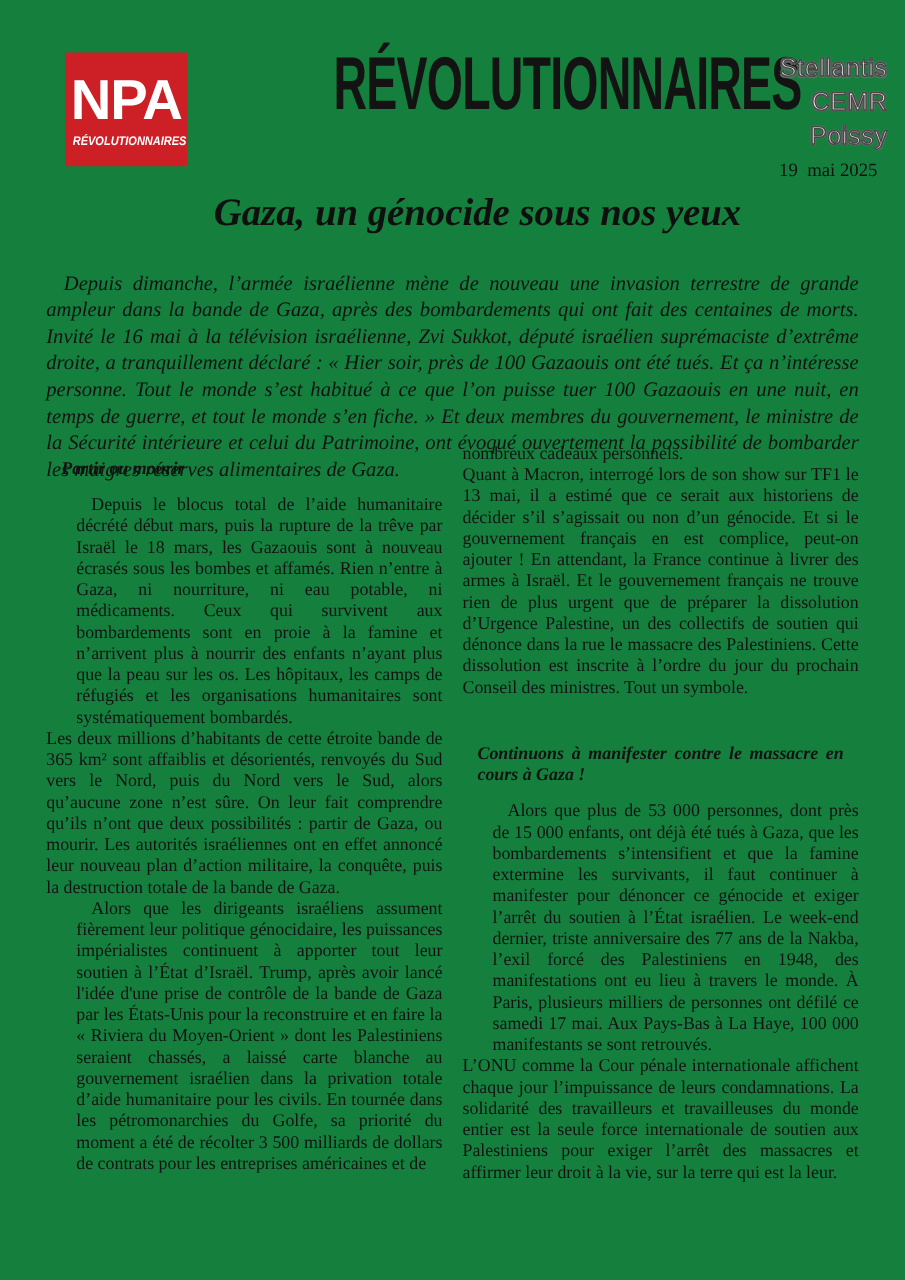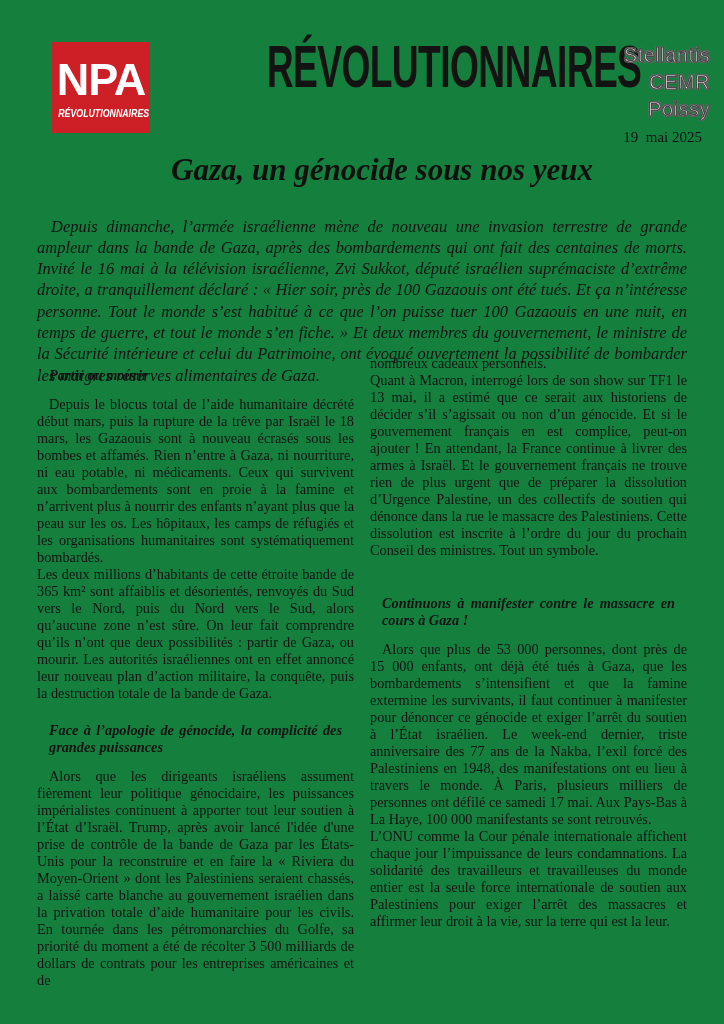--- a/index.html
+++ b/index.html
@@ -125,21 +125,21 @@
     gap: 16px;
   }
   .col {
     width: 317px;
     font-size: 14.3px;
     line-height: 17px;
     text-align: justify;
     color: #121212;
   }
   .col p { margin: 0; }
-  .col p.indent { text-indent: 12px; }
+  .col p.indent { text-indent: 12px; margin-left: 24px; }
   .sec-heading {
     font-size: 14.3px;
     line-height: 17px;
     font-weight: 700;
     font-style: italic;
     margin: 12px;
     text-align: justify;
   }
   .gap-before-h2 { margin-top: 20px; }
   .gap-before-h3 { margin-top: 36px; }
@@ -170,21 +170,20 @@
   <div class="article-title">Gaza, un génocide sous nos yeux</div>
 
   <p class="intro">Depuis dimanche, l’armée israélienne mène de nouveau une invasion terrestre de grande ampleur dans la bande de Gaza, après des bombardements qui ont fait des centaines de morts. Invité le 16 mai à la télévision israélienne, Zvi Sukkot, député israélien suprémaciste d’extrême droite, a tranquillement déclaré : «&nbsp;Hier soir, près de 100 Gazaouis ont été tués. Et ça n’intéresse personne. Tout le monde s’est habitué à ce que l’on puisse tuer 100 Gazaouis en une nuit, en temps de guerre, et tout le monde s’en fiche.&nbsp;»  Et deux membres du gouvernement, le ministre de la Sécurité intérieure et celui du Patrimoine, ont évoqué ouvertement la possibilité de bombarder les maigres réserves alimentaires de Gaza.</p>
 
   <div class="columns">
 
     <div class="col">
       <h3 class="sec-heading">Partir ou mourir</h3>
       <p class="indent">Depuis le blocus total de l’aide humanitaire décrété début mars, puis la rupture de la trêve par Israël le 18 mars, les Gazaouis sont à nouveau écrasés sous les bombes et affamés. Rien n’entre à Gaza, ni nourriture, ni eau potable, ni médicaments. Ceux qui survivent aux bombardements sont en proie à la famine et n’arrivent plus à nourrir des enfants n’ayant plus que la peau sur les os. Les hôpitaux, les camps de réfugiés et les organisations humanitaires sont systématiquement bombardés.</p>
       <p>Les deux millions d’habitants de cette étroite bande de 365&nbsp;km² sont affaiblis et désorientés, renvoyés du Sud vers le Nord, puis du Nord vers le Sud, alors qu’aucune zone n’est sûre. On leur fait comprendre qu’ils n’ont que deux possibilités : partir de Gaza, ou mourir. Les autorités israéliennes ont en effet annoncé leur nouveau plan d’action militaire, la conquête, puis la destruction totale de la bande de Gaza.</p>
-      <h3 class="sec-heading gap-before-h2">Face à l’apologie de génocide, la complicité des grandes puissances</h3>
       <p class="indent">Alors que les dirigeants israéliens assument fièrement leur politique génocidaire, les puissances impérialistes continuent à apporter tout leur soutien à l’État d’Israël. Trump, après avoir lancé l'idée d'une prise de contrôle de la bande de Gaza par les États-Unis pour la reconstruire et en faire la «&nbsp;Riviera du Moyen-Orient&nbsp;» dont les Palestiniens seraient chassés, a laissé carte blanche au gouvernement israélien dans la privation totale d’aide humanitaire pour les civils. En tournée dans les pétromonarchies du Golfe, sa priorité du moment a été de récolter 3&nbsp;500 milliards de dollars de contrats pour les entreprises américaines et de</p>
     </div>
 
     <div class="col">
       <p>nombreux cadeaux personnels.</p>
       <p>Quant à Macron, interrogé lors de son show sur TF1 le 13 mai, il a estimé que ce serait aux historiens de décider s’il s’agissait ou non d’un génocide. Et si le gouvernement français en est complice, peut-on ajouter ! En attendant, la France continue à livrer des armes à Israël. Et le gouvernement français ne trouve rien de plus urgent que de préparer la dissolution d’Urgence Palestine, un des collectifs de soutien qui dénonce dans la rue le massacre des Palestiniens. Cette dissolution est inscrite à l’ordre du jour du prochain Conseil des ministres. Tout un symbole.</p>
       <h3 class="sec-heading gap-before-h3">Continuons à manifester contre le massacre en cours à Gaza !</h3>
       <p class="indent">Alors que plus de 53&nbsp;000 personnes, dont près de 15&nbsp;000 enfants, ont déjà été tués à Gaza, que les bombardements s’intensifient et que la famine extermine les survivants, il faut continuer à manifester pour dénoncer ce génocide et exiger l’arrêt du soutien à l’État israélien. Le week-end dernier, triste anniversaire des 77 ans de la Nakba, l’exil forcé des Palestiniens en 1948, des manifestations ont eu lieu à travers le monde. À Paris, plusieurs milliers de personnes ont défilé ce samedi 17 mai. Aux Pays-Bas à La Haye, 100&nbsp;000 manifestants se sont retrouvés.</p>
       <p>L’ONU comme la Cour pénale internationale affichent chaque jour l’impuissance de leurs condamnations. La solidarité des travailleurs et travailleuses du monde entier est la seule force internationale de soutien aux Palestiniens pour exiger l’arrêt des massacres et affirmer leur droit à la vie, sur la terre qui est la leur.</p>
     </div>

